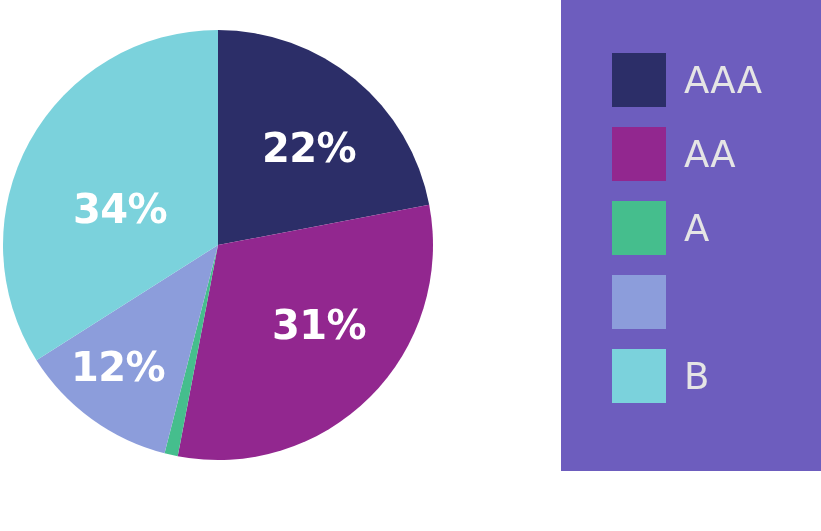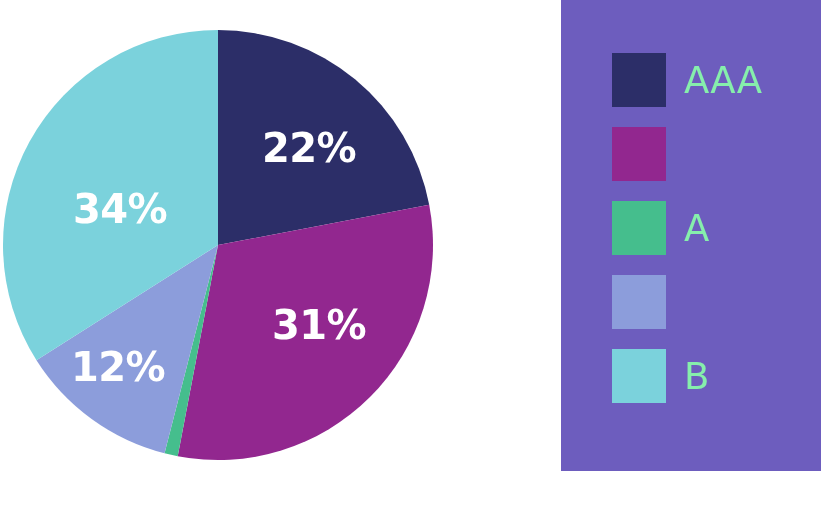--- a/index.html
+++ b/index.html
@@ -81,21 +81,21 @@
   .legend-swatch {
     width: 54px;
     height: 54px;
     flex: 0 0 auto;
   }
 
   .legend-label {
     margin-left: 18px;
     font-family: "DejaVu Sans", sans-serif;
     font-size: 37px;
-    color: #86efac;
+    color: #e5e5e5;
     line-height: 1;
     white-space: nowrap;
   }
 </style>
 </head>
 <body>
 
 <div id="canvas">
 
   <div class="pie-area">
@@ -118,20 +118,21 @@
   </div>
 
   <div class="legend-panel">
     <div class="legend-list" id="legend-list">
         <div class="legend-row">
           <span class="legend-swatch" style="background: rgb(44, 46, 104);"></span>
           <span class="legend-label">AAA</span>
         </div>
         <div class="legend-row">
           <span class="legend-swatch" style="background: rgb(146, 39, 143);"></span>
+          <span class="legend-label">AA</span>
         </div>
         <div class="legend-row">
           <span class="legend-swatch" style="background: rgb(69, 190, 141);"></span>
           <span class="legend-label">A</span>
         </div>
         <div class="legend-row">
           <span class="legend-swatch" style="background: rgb(140, 157, 219);"></span>
         </div>
         <div class="legend-row">
           <span class="legend-swatch" style="background: rgb(123, 210, 220);"></span>

